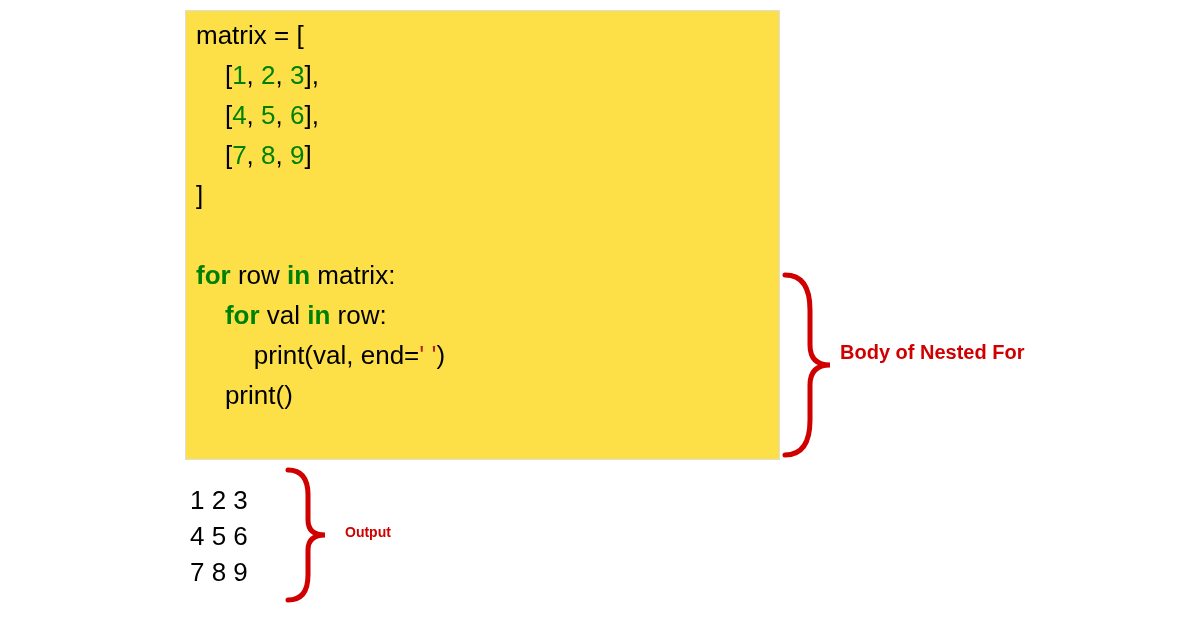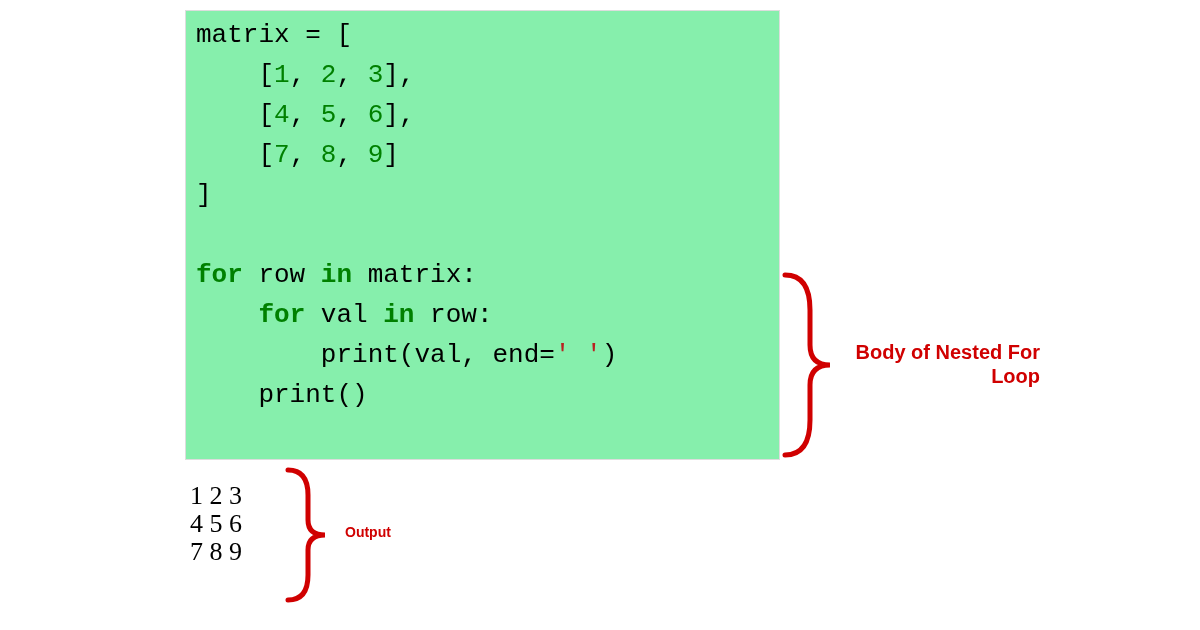--- a/index.html
+++ b/index.html
@@ -10,50 +10,50 @@
     font-family: Arial, sans-serif;
     background: #fff;
     position: relative;
   }
   .code-block {
     position: absolute;
     left: 185px;
     top: 10px;
     width: 595px;
     height: 450px;
-    background: #86efac;
+    background: #fde047;
     border: 1px solid #ddd;
-    font-family: Liberation Mono, monospace;
+    font-family: Liberation Sans, sans-serif;
     font-size: 26px;
     line-height: 40px;
     padding: 4px 10px;
     box-sizing: border-box;
     white-space: pre;
     color: #000;
   }
   .kw { color: #008000; font-weight: bold; }
   .num { color: #008000; }
   .str { color: #ba2121; }
   .output-block {
     position: absolute;
     left: 190px;
     top: 482px;
-    font-family: Liberation Serif, serif;
+    font-family: Liberation Sans, sans-serif;
     font-size: 26px;
-    line-height: 28px;
+    line-height: 36px;
     white-space: pre;
     color: #000;
   }
   .annotation {
     position: absolute;
     color: #d00000;
     font-family: Arial, sans-serif;
     font-weight: bold;
     font-size: 20px;
-    text-align: right;
+    text-align: left;
   }
   .brace {
     position: absolute;
     color: #d00000;
   }
 </style>
 </head>
 <body>
 
 <div class="code-block"><span>matrix = [</span>
@@ -66,21 +66,20 @@
 <span>    </span><span class="kw">for</span><span> val </span><span class="kw">in</span><span> row:</span>
 <span>        print(val, end=</span><span class="str">' '</span><span>)</span>
 <span>    print()</span></div>
 
 <svg class="brace" style="left:775px; top:270px;" width="60" height="190" viewBox="0 0 60 190">
   <path d="M 10 5 Q 35 5 35 40 L 35 75 Q 35 95 55 95 Q 35 95 35 115 L 35 150 Q 35 185 10 185" stroke="#d00000" stroke-width="5" fill="none" stroke-linecap="round"></path>
 </svg>
 
 <div class="annotation" style="left:840px; top:340px; width:200px; line-height:24px;">
   <div>Body of Nested For</div>
-  <div>Loop</div>
 </div>
 
 <div class="output-block"><span>1 2 3</span>
 <span>4 5 6</span>
 <span>7 8 9</span></div>
 
 <svg class="brace" style="left:280px; top:465px;" width="50" height="140" viewBox="0 0 50 140">
   <path d="M 8 5 Q 28 5 28 30 L 28 55 Q 28 70 45 70 Q 28 70 28 85 L 28 110 Q 28 135 8 135" stroke="#d00000" stroke-width="5" fill="none" stroke-linecap="round"></path>
 </svg>
 

